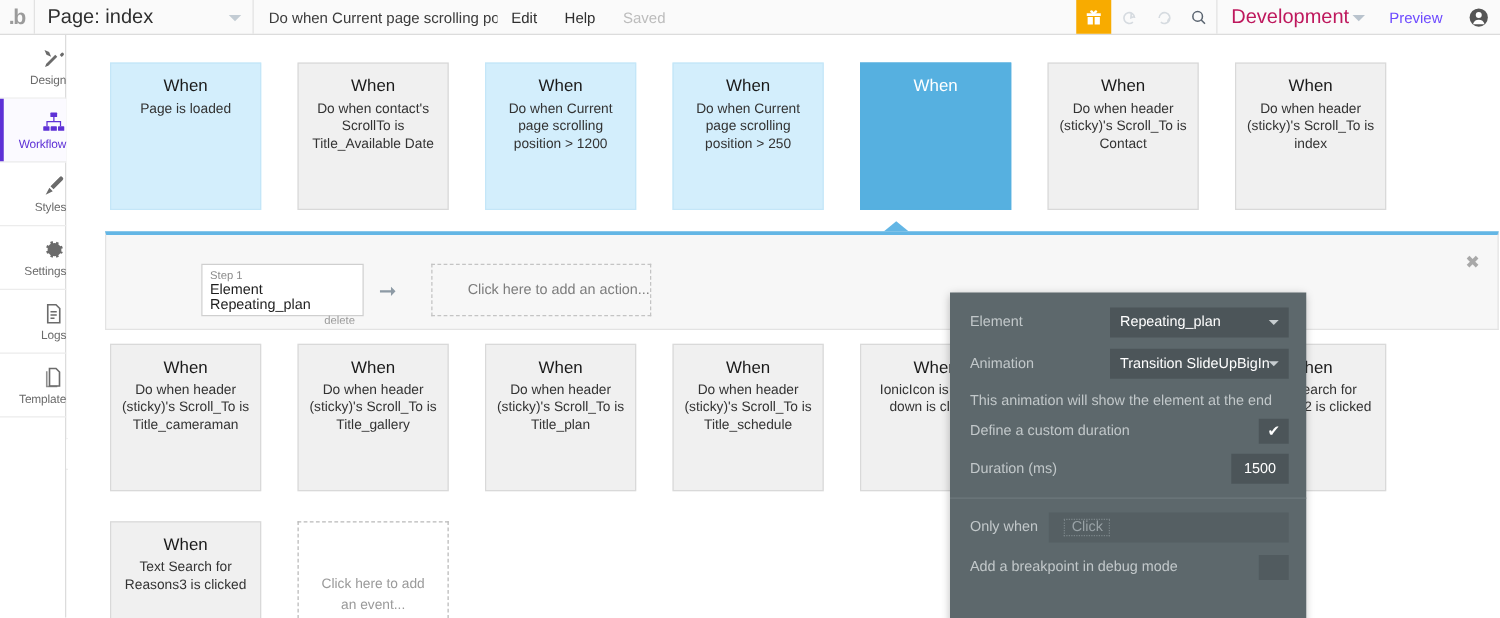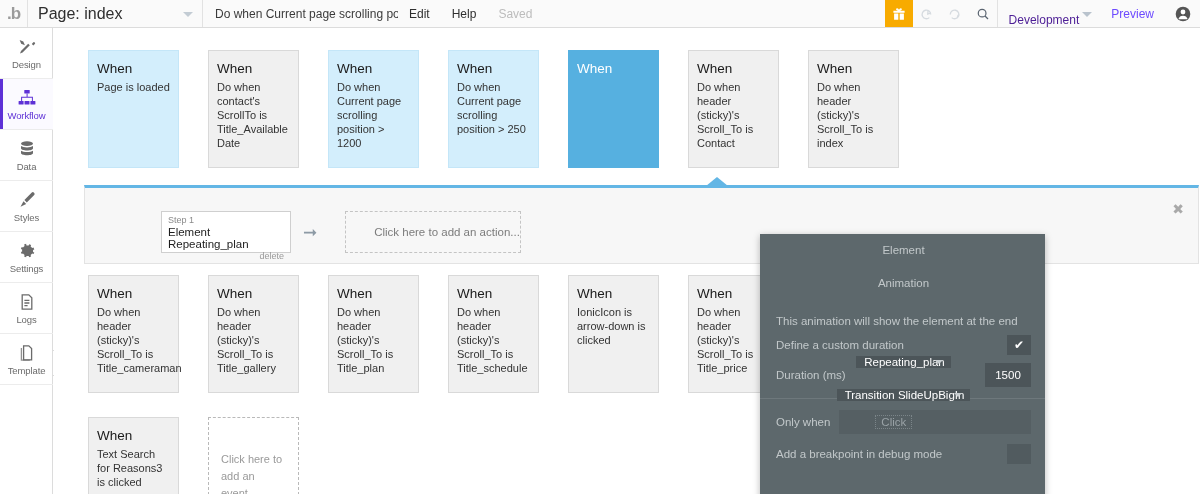--- a/index.html
+++ b/index.html
@@ -52,22 +52,22 @@
   }
   .tb-spacer { flex: 1; }
   .gift-btn {
     width: 28px; background: #f8ab00;
     display: flex; align-items: center; justify-content: center;
   }
   .icon-btn {
     width: 28px; display: flex; align-items: center; justify-content: center;
   }
   .env-select {
-    display: flex; align-items: flex-end; padding: 0 20px 0 11px;
-    font-size: 12px; color: #4c1d95; position: relative;
+    display: flex; align-items: center; padding: 0 20px 0 11px;
+    font-size: 16px; color: #be185d; position: relative;
     border-left: 1px solid #e2e2e2;
   }
   .env-select .caret-sm { right: 7px; border-top-color: #b9c3cd; }
   .preview-btn {
     display: flex; align-items: center; padding: 0 12px;
     font-size: 12px; color: #6d4aff; font-weight: 500;
   }
   .avatar-btn {
     width: 34px; display: flex; align-items: center; justify-content: center;
   }
@@ -75,21 +75,21 @@
   
   .sidebar {
     position: absolute; top: 28px; left: 0;
     width: 53px; height: 466px;
     background: #ffffff;
     border-right: 1px solid #dcdcdc;
   }
   .side-item {
     height: 51px; width: 53px;
     display: flex; flex-direction: column;
-    align-items: center; justify-content: center;
+    align-items: flex-end; justify-content: center;
     border-bottom: 1px solid #ececec;
     position: relative;
     color: #6b6b6b;
   }
   .side-item .sl {
     font-size: 9.5px; margin-top: 2px; letter-spacing: -0.1px;
   }
   .side-item.active { color: #5e31d6; background: #fbfaff; }
   .side-item.active::before {
     content: ""; position: absolute; left: 0; top: 0;
@@ -113,25 +113,26 @@
 
   
   .canvas {
     position: absolute; top: 28px; left: 54px;
     width: 1146px; height: 466px;
     background: #ffffff;
   }
 
   .row { position: absolute; left: 34px; display: flex; gap: 0; }
   .card {
-    width: 91px; height: 118px;
+    width: 121px; height: 118px;
     border: 1px solid #d9d9d9;
     background: #f0f0f0;
     margin-right: 29px;
     padding: 10px 8px 0 8px;
+    text-align: center;
   }
   .card .ttl {
     font-size: 13.5px; color: #1a1a1a; margin-bottom: 4px;
   }
   .card .sub {
     font-size: 11px; color: #333333; line-height: 14px;
   }
   .card.blue { background: #d3eefc; border-color: #c4e6f8; }
   .card.selected {
     background: #56b0e0; border-color: #56b0e0;
@@ -194,21 +195,21 @@
     box-shadow: 0 2px 7px rgba(0,0,0,0.28);
   }
   .dlg-head {
     height: 30px; background: #3f474b;
     display: flex; align-items: center;
     padding: 0 10px 0 13px;
   }
   .dlg-head .t { font-size: 13px; color: #ffffff; flex: 1; }
   .dlg-head .ic { color: #d8dcde; margin-left: 10px; display: flex; align-items: center; }
   .dlg-body { padding: 10px 14px 0 16px; }
-  .drow { display: flex; align-items: center; height: 27px; margin-bottom: 6px; flex-direction: column; }
+  .drow { display: flex; align-items: center; height: 27px; margin-bottom: 6px; }
   .dlabel { font-size: 11.5px; color: #c2c8ca; flex: 0 0 112px; }
   .dselect {
     flex: 1; height: 24px; background: #4c5559;
     display: flex; align-items: center; padding: 0 6px 0 8px;
     font-size: 11.5px; color: #ffffff; position: relative;
   }
   .dselect .car {
     position: absolute; right: 8px; top: 50%; margin-top: -2px;
     width: 0; height: 0;
     border-left: 4px solid transparent;
@@ -233,21 +234,21 @@
   }
   .dsep { height: 1px; background: #6e787c; margin: 8px 0 0 0; }
   .drow3 { display: flex; align-items: center; height: 28px; padding: 0 14px 0 16px; margin-top: 9px; }
   .onlywhen-lbl { font-size: 11.5px; color: #c2c8ca; margin-right: 9px; }
   .onlywhen-in {
     flex: 1; height: 24px; background: #555f63;
     display: flex; align-items: center; padding-left: 12px;
   }
   .onlywhen-in span {
     font-size: 11.5px; color: #99a2a6;
-    border: 1px dotted #7b8589; padding: 0 5px; margin-left: 24px;
+    border: 1px dotted #7b8589; padding: 0 5px;
   }
   .drow4 { display: flex; align-items: center; padding: 0 14px 0 16px; margin-top: 8px; }
   .drow4 .dlabel { flex: 1; }
 </style>
 </head>
 <body>
 
 <div class="topbar">
   <div class="logo">.b</div>
 
@@ -318,30 +319,20 @@
         <rect x="7.3" y="2" width="5.4" height="3.6" rx="0.5"></rect>
         <rect x="1.6" y="13" width="5" height="3.6" rx="0.5"></rect>
         <rect x="7.5" y="13" width="5" height="3.6" rx="0.5"></rect>
         <rect x="13.4" y="13" width="5" height="3.6" rx="0.5"></rect>
         <path d="M9.6 5.6v3.2H4.1v4.2h1V9.8h9.8v3.2h1V8.8h-5.3V5.6z"></path>
       </svg>
     </span>
     <span class="sl">Workflow</span>
   </div>
 
-  <div class="side-item">
-    <span>
-      <svg width="20" height="20" viewBox="0 0 20 20" fill="#6b6b6b">
-        <ellipse cx="10" cy="4.6" rx="6" ry="2.3"></ellipse>
-        <path d="M4 7.1v2.2c0 1.3 2.7 2.3 6 2.3s6-1 6-2.3V7.1c-1.2.9-3.5 1.4-6 1.4S5.2 8 4 7.1z"></path>
-        <path d="M4 11.7v2.2c0 1.3 2.7 2.3 6 2.3s6-1 6-2.3v-2.2c-1.2.9-3.5 1.4-6 1.4s-4.8-.5-6-1.4z"></path>
-      </svg>
-    </span>
-    <span class="sl">Data</span>
-  </div>
 
   <div class="side-item">
     <span>
       <svg width="20" height="20" viewBox="0 0 20 20" fill="#6b6b6b">
         <path d="M16.8 2.6a1.4 1.4 0 00-2 0L7.4 10l2.4 2.4 7.4-7.4a1.4 1.4 0 000-2l-.4-.4zM6.5 11.2l-3 5.6 5.7-2.9-2.7-2.7z"></path>
       </svg>
     </span>
     <span class="sl">Styles</span>
   </div>
 

